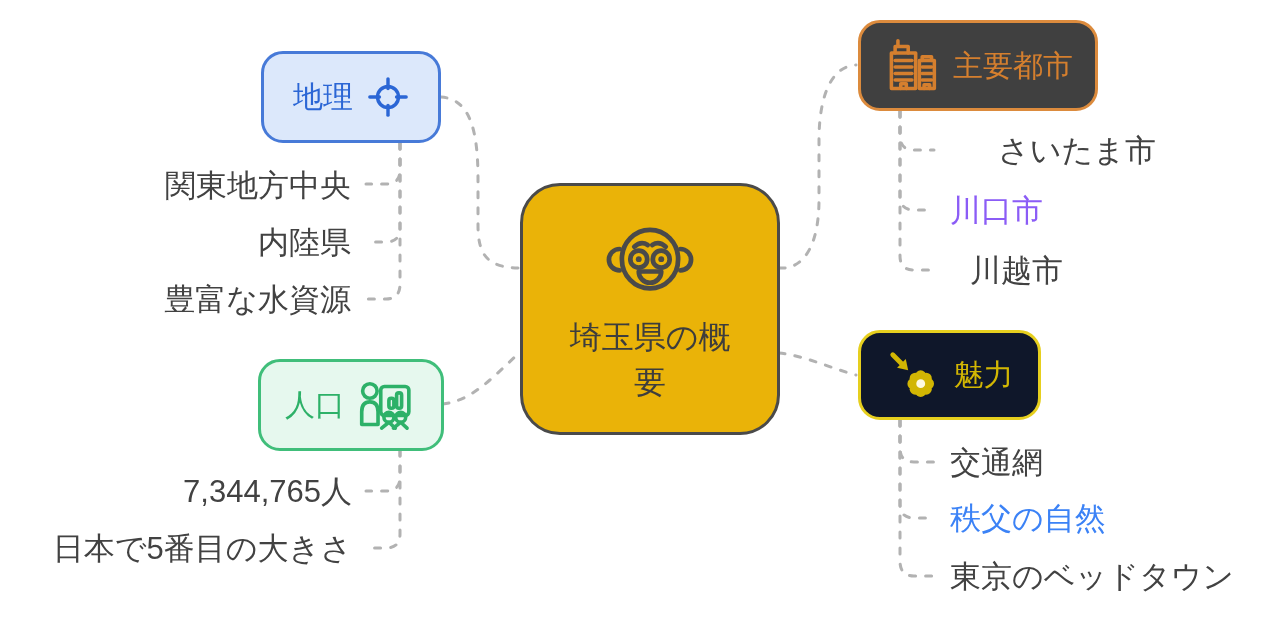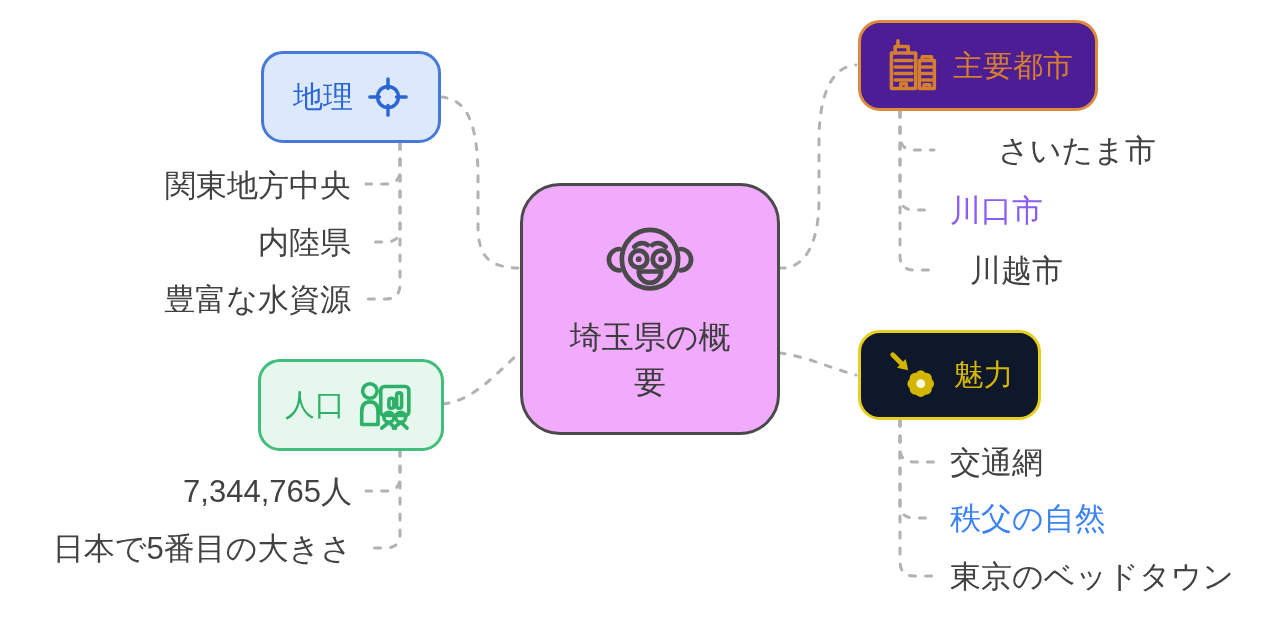--- a/index.html
+++ b/index.html
@@ -59,21 +59,21 @@
 
     <path d="M900,111 L900,136 Q900,150 914,150 L934,150" stroke="#b2b2b2"></path>
     <path d="M900,111 L900,196 Q900,210 914,210 L934,210" stroke="#b2b2b2"></path>
     <path d="M900,111 L900,256 Q900,270 914,270 L934,270" stroke="#b2b2b2"></path>
 
     <path d="M900,420 L900,448 Q900,462 914,462 L934,462" stroke="#b2b2b2"></path>
     <path d="M900,420 L900,504 Q900,518 914,518 L934,518" stroke="#b2b2b2"></path>
     <path d="M900,420 L900,561 Q900,576 914,576 L934,576" stroke="#b2b2b2"></path>
   </svg>
 
-  <div class="root-node" style="border-color: rgb(74, 74, 74); background: #f0abfc; color: rgb(61, 61, 61);">
+  <div class="root-node" style="border-color: rgb(74, 74, 74); background: #eab308; color: rgb(61, 61, 61);">
     <span class="icon">
       <svg width="90" height="90" viewBox="0 0 80 80" fill="none" stroke="#4a4a4a" stroke-width="4.2" stroke-linecap="round" stroke-linejoin="round">
         <path d="M13,32 a9.5,9.5 0 0 0 0,19"></path>
         <path d="M67,32 a9.5,9.5 0 0 1 0,19"></path>
         <ellipse cx="40" cy="41" rx="25" ry="26"></ellipse>
         <path d="M26,30 Q32,24.5 38,28.5"></path>
         <path d="M42,28.5 Q48,24.5 54,30"></path>
         <circle cx="30" cy="41" r="7.5"></circle>
         <circle cx="50" cy="41" r="7.5"></circle>
         <circle cx="30" cy="41" r="2.6" fill="#4a4a4a" stroke="none"></circle>
@@ -107,21 +107,21 @@
       <svg width="42" height="42" viewBox="0 0 44 44" fill="none" stroke="currentColor" stroke-width="3.6" stroke-linecap="round">
         <circle cx="22" cy="22" r="11"></circle>
         <path d="M22,3 V13"></path>
           <path d="M22,31 V41"></path>
           <path d="M3,22 H13"></path>
           <path d="M31,22 H41"></path>
       </svg>
     </span>
   </div>
 
-  <div class="node node-cities" style="border-color: rgb(220, 139, 61); background: #4c1d95; color: rgb(213, 127, 46);">
+  <div class="node node-cities" style="border-color: rgb(220, 139, 61); background: #404040; color: rgb(213, 127, 46);">
     <span class="icon">
       <svg width="56" height="56" viewBox="0 0 60 60" fill="none" stroke="currentColor" stroke-width="3.8" stroke-linecap="round" stroke-linejoin="round">
         <path d="M16,9 V3"></path>
         <path d="M13,16 V9 H27 V16"></path>
         <rect x="9" y="16" width="26" height="38"></rect>
         <path d="M13,24 H31"></path>
           <path d="M13,31 H31"></path>
           <path d="M13,38 H31"></path>
           <path d="M13,45 H31"></path>
         <path d="M19,54 V49 H25 V54"></path>

